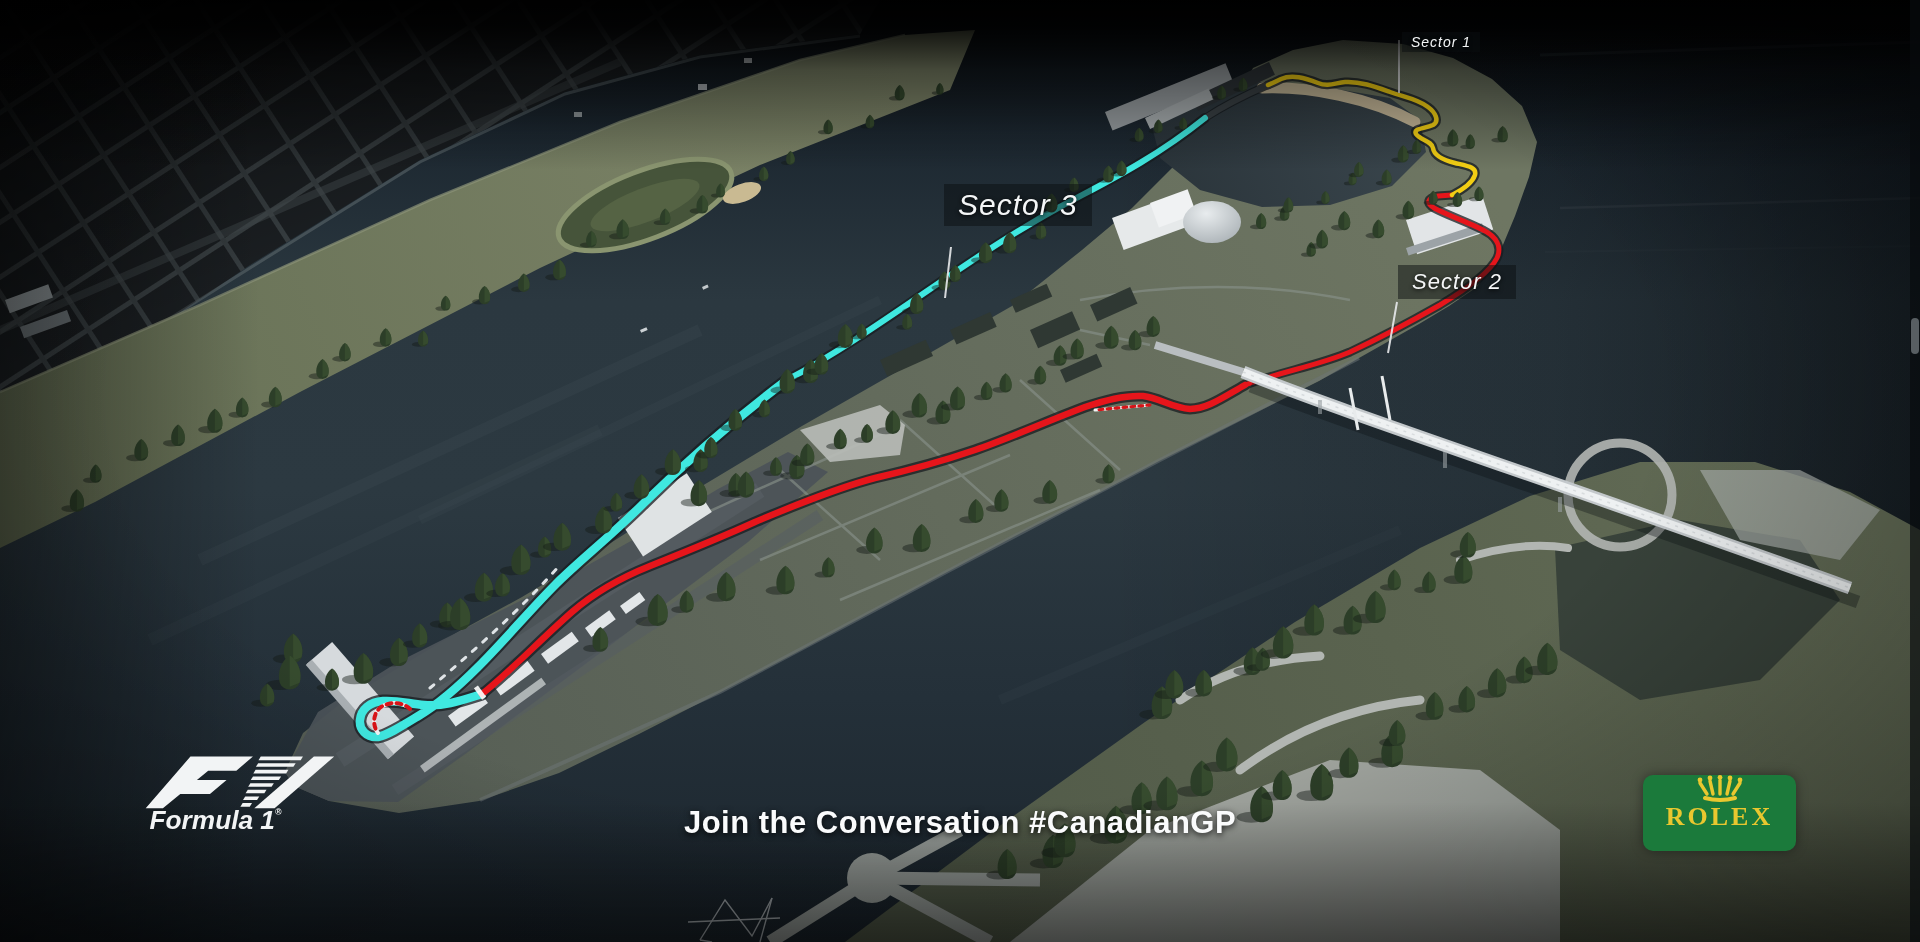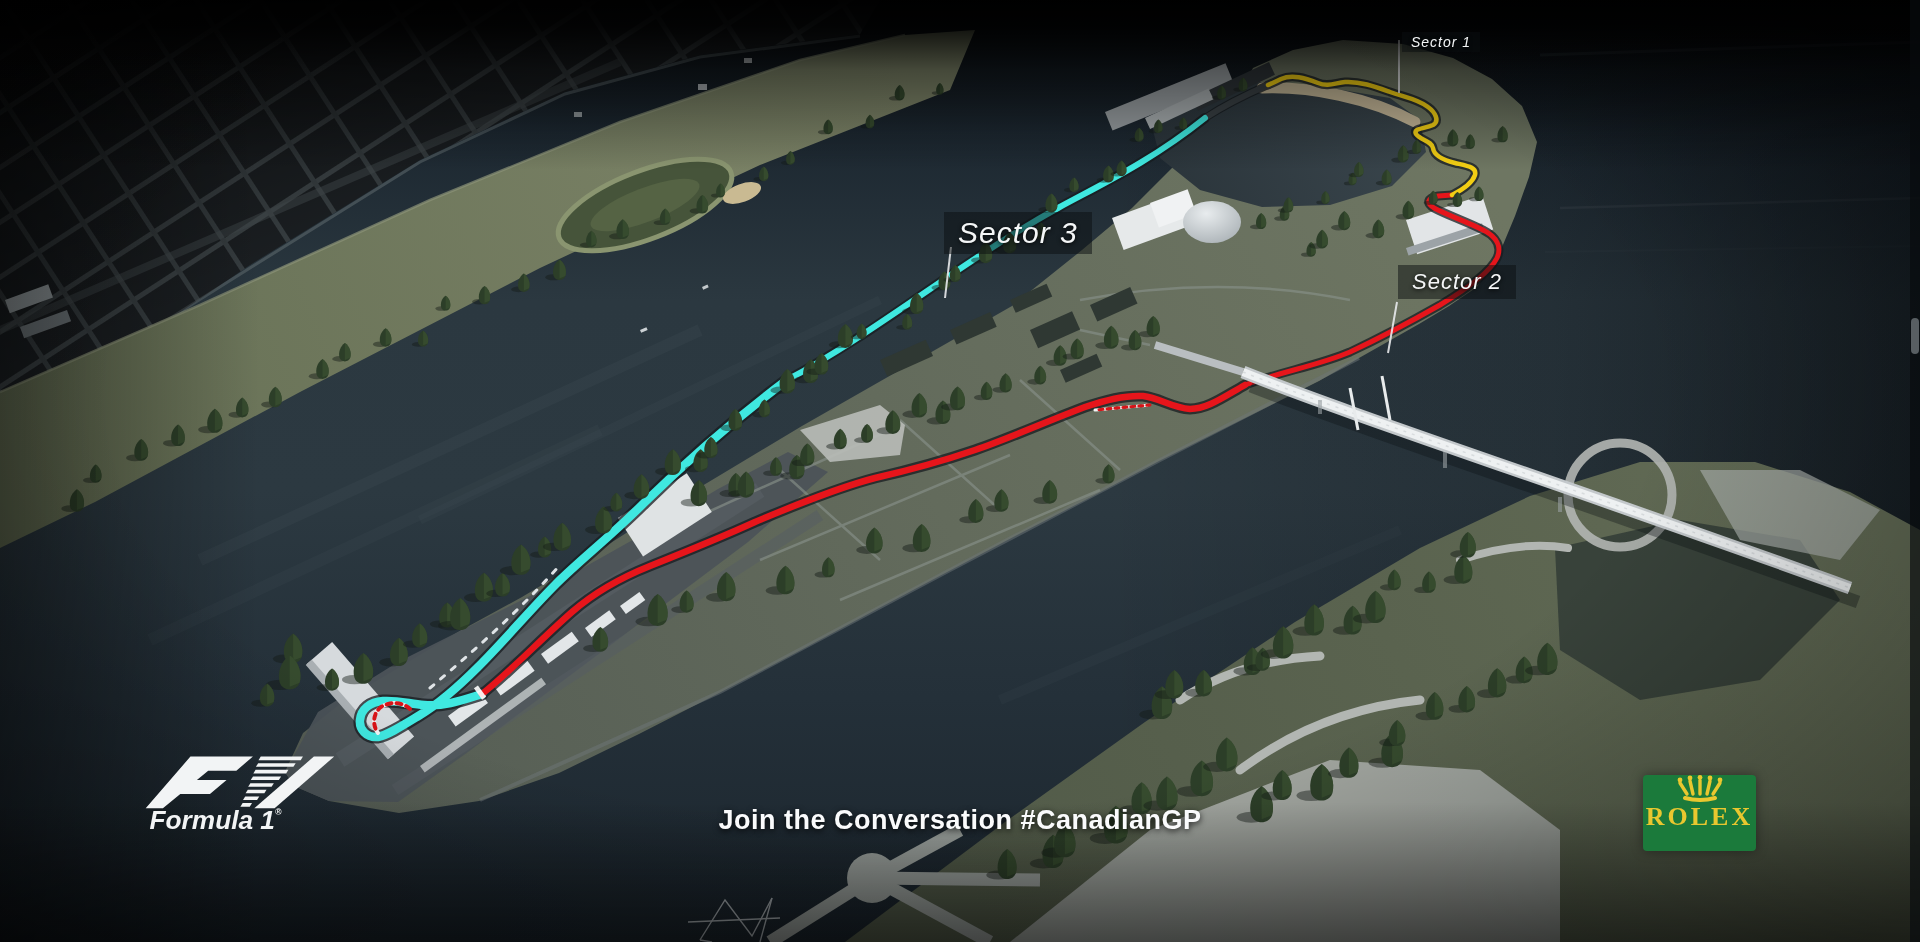--- a/index.html
+++ b/index.html
@@ -16,34 +16,34 @@
   #vig-left{left:0;top:0;width:260px;height:942px;
     background:linear-gradient(to right,rgba(0,0,0,.45),rgba(0,0,0,0));}
   #vig-global{left:0;top:0;width:1920px;height:942px;
     background:radial-gradient(ellipse 1400px 760px at 46% 42%,rgba(0,0,0,0) 55%,rgba(0,0,0,.42) 100%);}
 
   
   .sector-label{position:absolute;color:#f4f6f7;font-style:italic;
     background:rgba(10,13,15,.5);padding:4px 14px;white-space:nowrap;
     text-shadow:0 1px 4px rgba(0,0,0,.9);letter-spacing:1px;}
   #label-sector1{left:1402px;top:32px;font-size:14px;padding:2px 9px;}
-  #label-sector3{left:944px;top:212px;font-size:30px;}
+  #label-sector3{left:944px;top:184px;font-size:30px;}
   #label-sector2{left:1398px;top:265px;font-size:22px;}
 
   
   #cta{position:absolute;left:50%;top:805px;transform:translateX(-50%);
-    color:#fafbfc;font-size:27px;font-weight:bold;letter-spacing:.5px;
+    color:#fafbfc;font-size:31px;font-weight:bold;letter-spacing:.5px;
     text-shadow:0 2px 6px rgba(0,0,0,.85);white-space:nowrap;}
 
   
   #f1-logo{position:absolute;left:142px;top:752px;width:200px;height:86px;}
 
   
-  #rolex-box{position:absolute;left:1643px;top:775px;width:113px;height:76px;
-    border-radius:4px;display:flex;flex-direction:column;align-items:center;
+  #rolex-box{position:absolute;left:1643px;top:775px;width:153px;height:76px;
+    border-radius:10px;display:flex;flex-direction:column;align-items:center;
     box-shadow:0 0 12px rgba(0,0,0,.4);}
   #rolex-word{font-family:"Liberation Serif",serif;font-weight:bold;font-size:26px;
     letter-spacing:3px;line-height:1;margin-top:2px;}
 
   
   #scrollbar{position:absolute;right:0;top:0;width:10px;height:942px;
     background:rgba(8,11,14,.65);}
   #scrollbar-thumb{position:absolute;right:1px;top:318px;width:8px;height:36px;
     background:#585e62;border-radius:4px;}
 </style>

